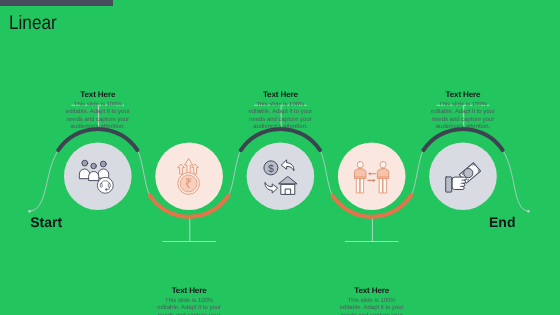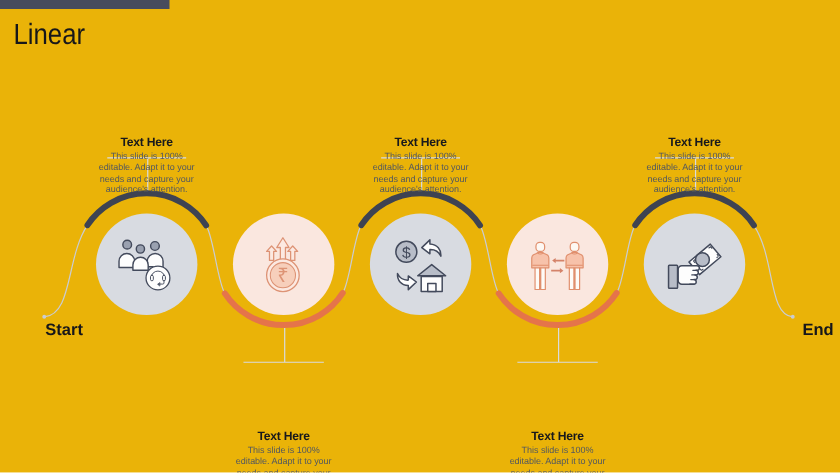--- a/index.html
+++ b/index.html
@@ -1,28 +1,28 @@
 <!DOCTYPE html>
 <html><head>
 <meta charset="utf-8">
 <style>
   html,body{margin:0;padding:0;background:#fff;}
   *{-webkit-font-smoothing:antialiased;}
   body{width:560px;height:315px;overflow:hidden;
        font-family:"Liberation Sans",sans-serif;
        -webkit-font-smoothing:antialiased;text-rendering:geometricPrecision;}
-  #slide{position:relative;width:560px;height:315px;background:#eab308;}
+  #slide{position:relative;width:560px;height:315px;background:#22c55e;}
   #topbar{position:absolute;left:0;top:0;width:113px;height:6px;background:#474c5d;}
   #title{position:absolute;left:9.4px;top:14.3px;font-size:19.5px;color:#17171a;
          line-height:19.5px;transform:scaleX(0.88);transform-origin:left top;}
   svg#stage{position:absolute;left:0;top:0;}
   .txt{position:absolute;width:64px;text-align:center;margin-top:32px;}
   .txt .h{font-size:8.1px;font-weight:bold;color:#19191c;letter-spacing:-.15px;line-height:9px;}
   .txt .b{font-size:6.0px;color:#53585f;line-height:7.4px;letter-spacing:-.02px;margin-top:3.3px;}
-  .lbl{position:absolute;font-size:11px;font-weight:bold;color:#17171a;}
+  .lbl{position:absolute;font-size:14px;font-weight:bold;color:#17171a;}
 </style>
 </head>
 <body>
 
 <div id="slide">
   <div id="topbar"></div>
   <div id="title">Linear</div>
 
   <svg id="stage" width="560" height="315" viewBox="0 0 560 315">
 
@@ -148,14 +148,14 @@
   <div class="txt" style="left:339.7px;top:253.5px;">
     <div class="h">Text Here</div>
     <div class="b">This slide is 100% editable. Adapt it to your needs and capture your audience's attention.</div>
   </div>
   <div class="txt" style="left:431.0px;top:57.5px;">
     <div class="h">Text Here</div>
     <div class="b">This slide is 100% editable. Adapt it to your needs and capture your audience's attention.</div>
   </div>
 
   <div class="lbl" style="left:30.2px;top:214.3px;">Start</div>
-  <div class="lbl" style="left:535px;top:214.3px;">End</div>
+  <div class="lbl" style="left:489px;top:214.3px;">End</div>
 </div>
 
 </body></html>

